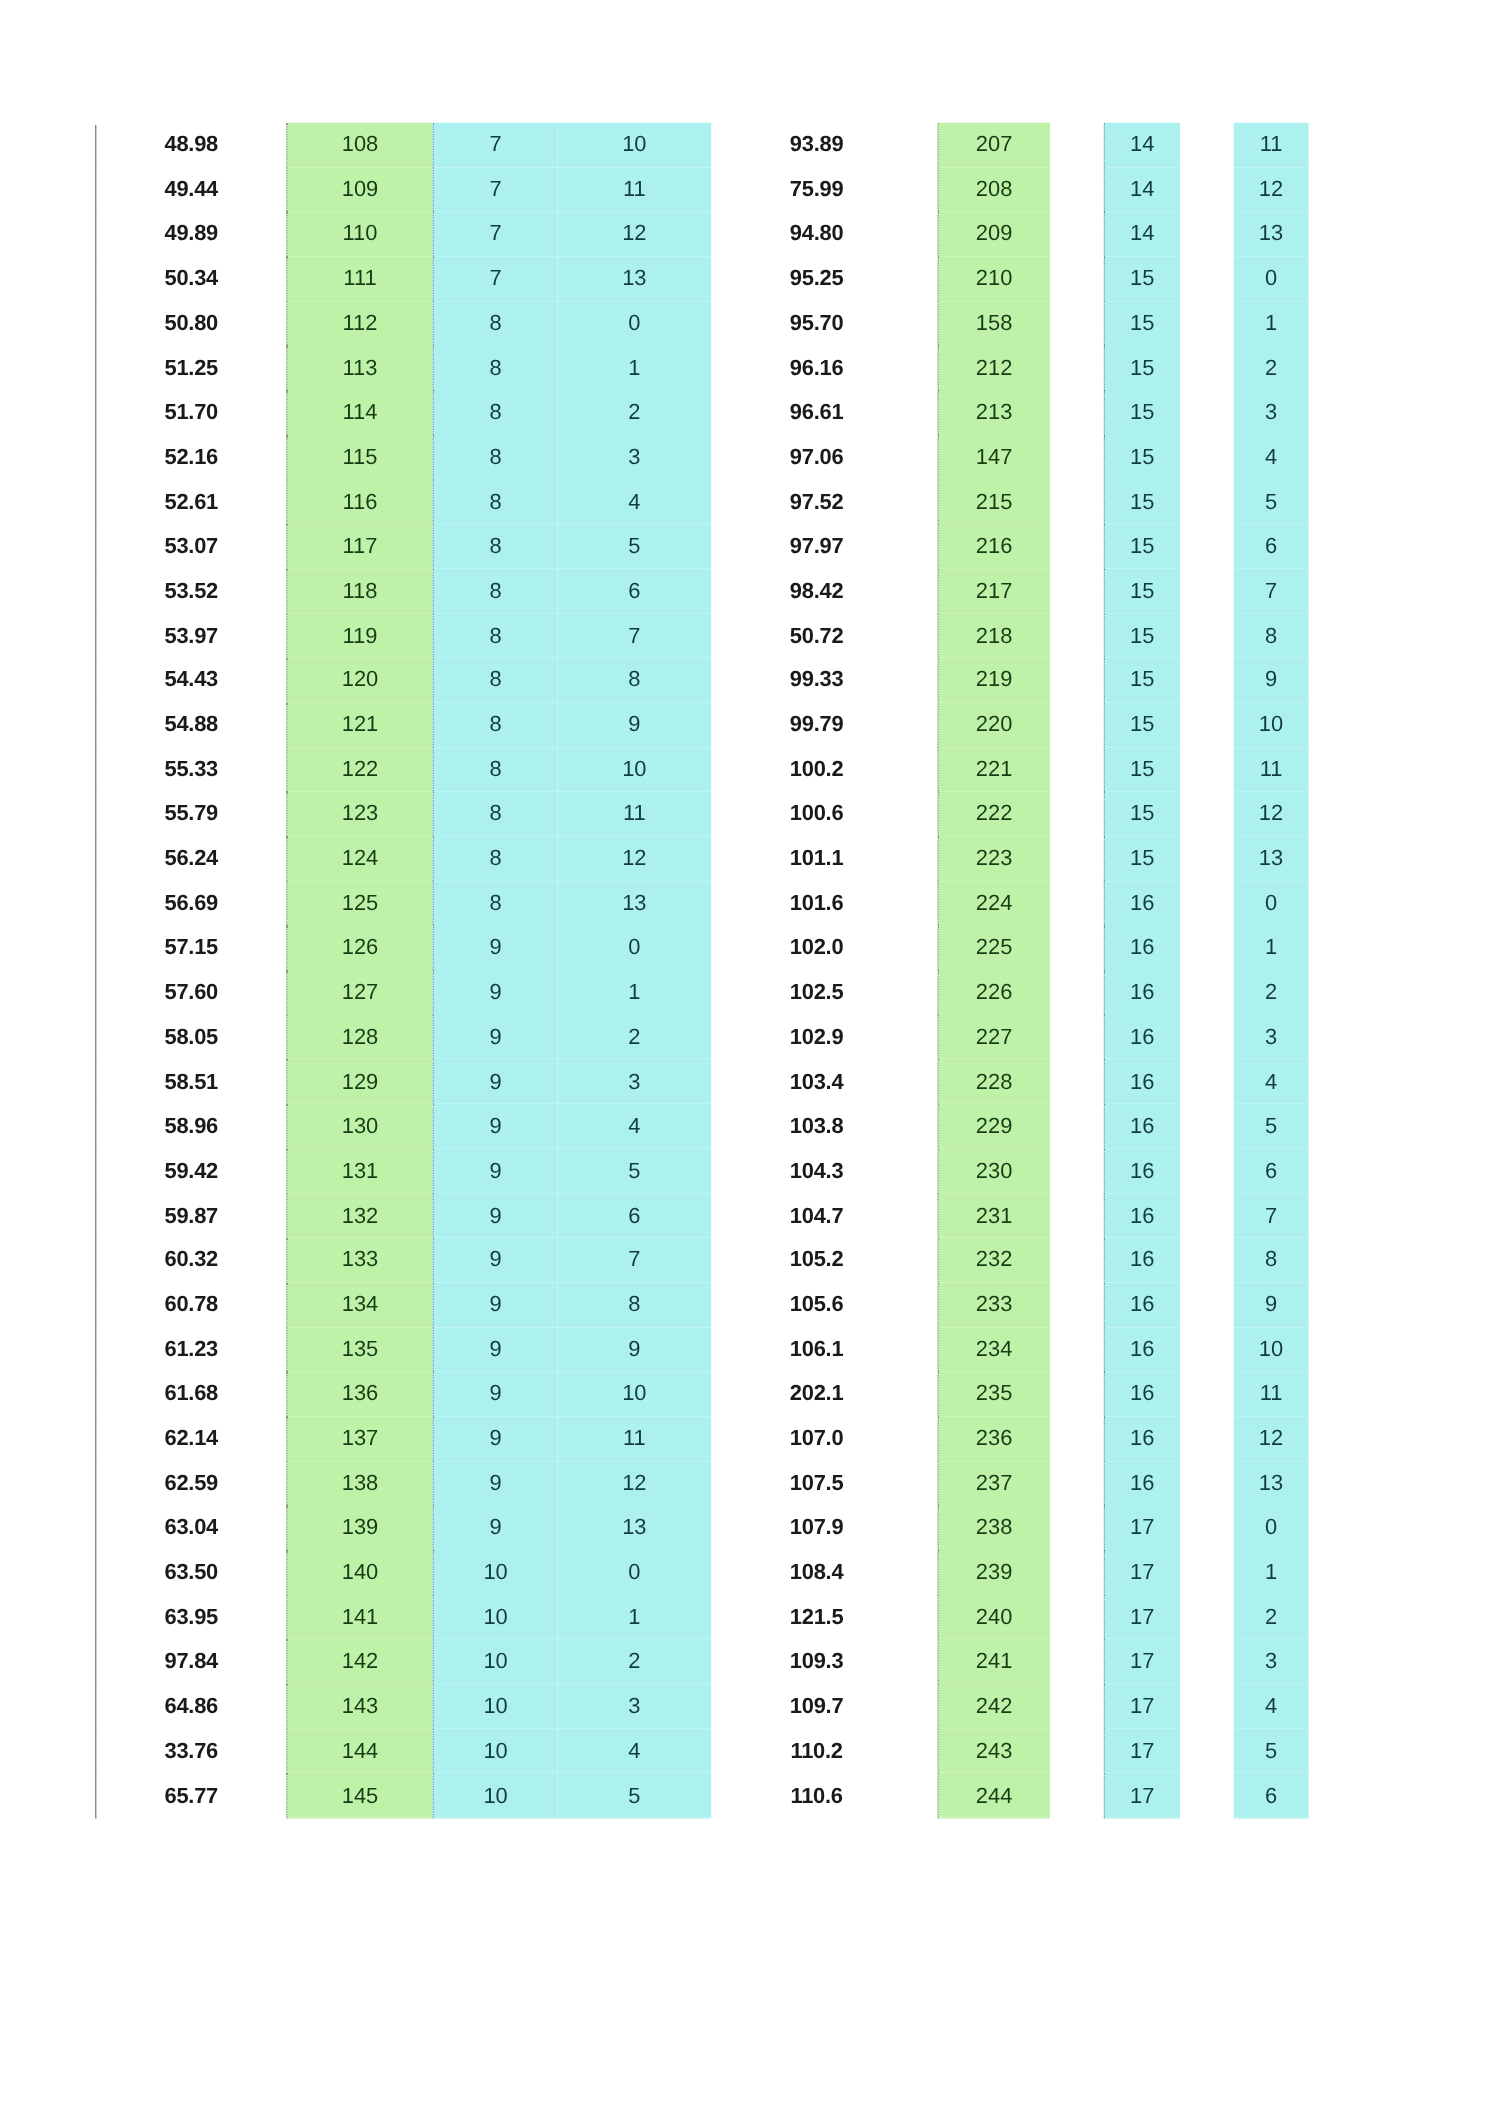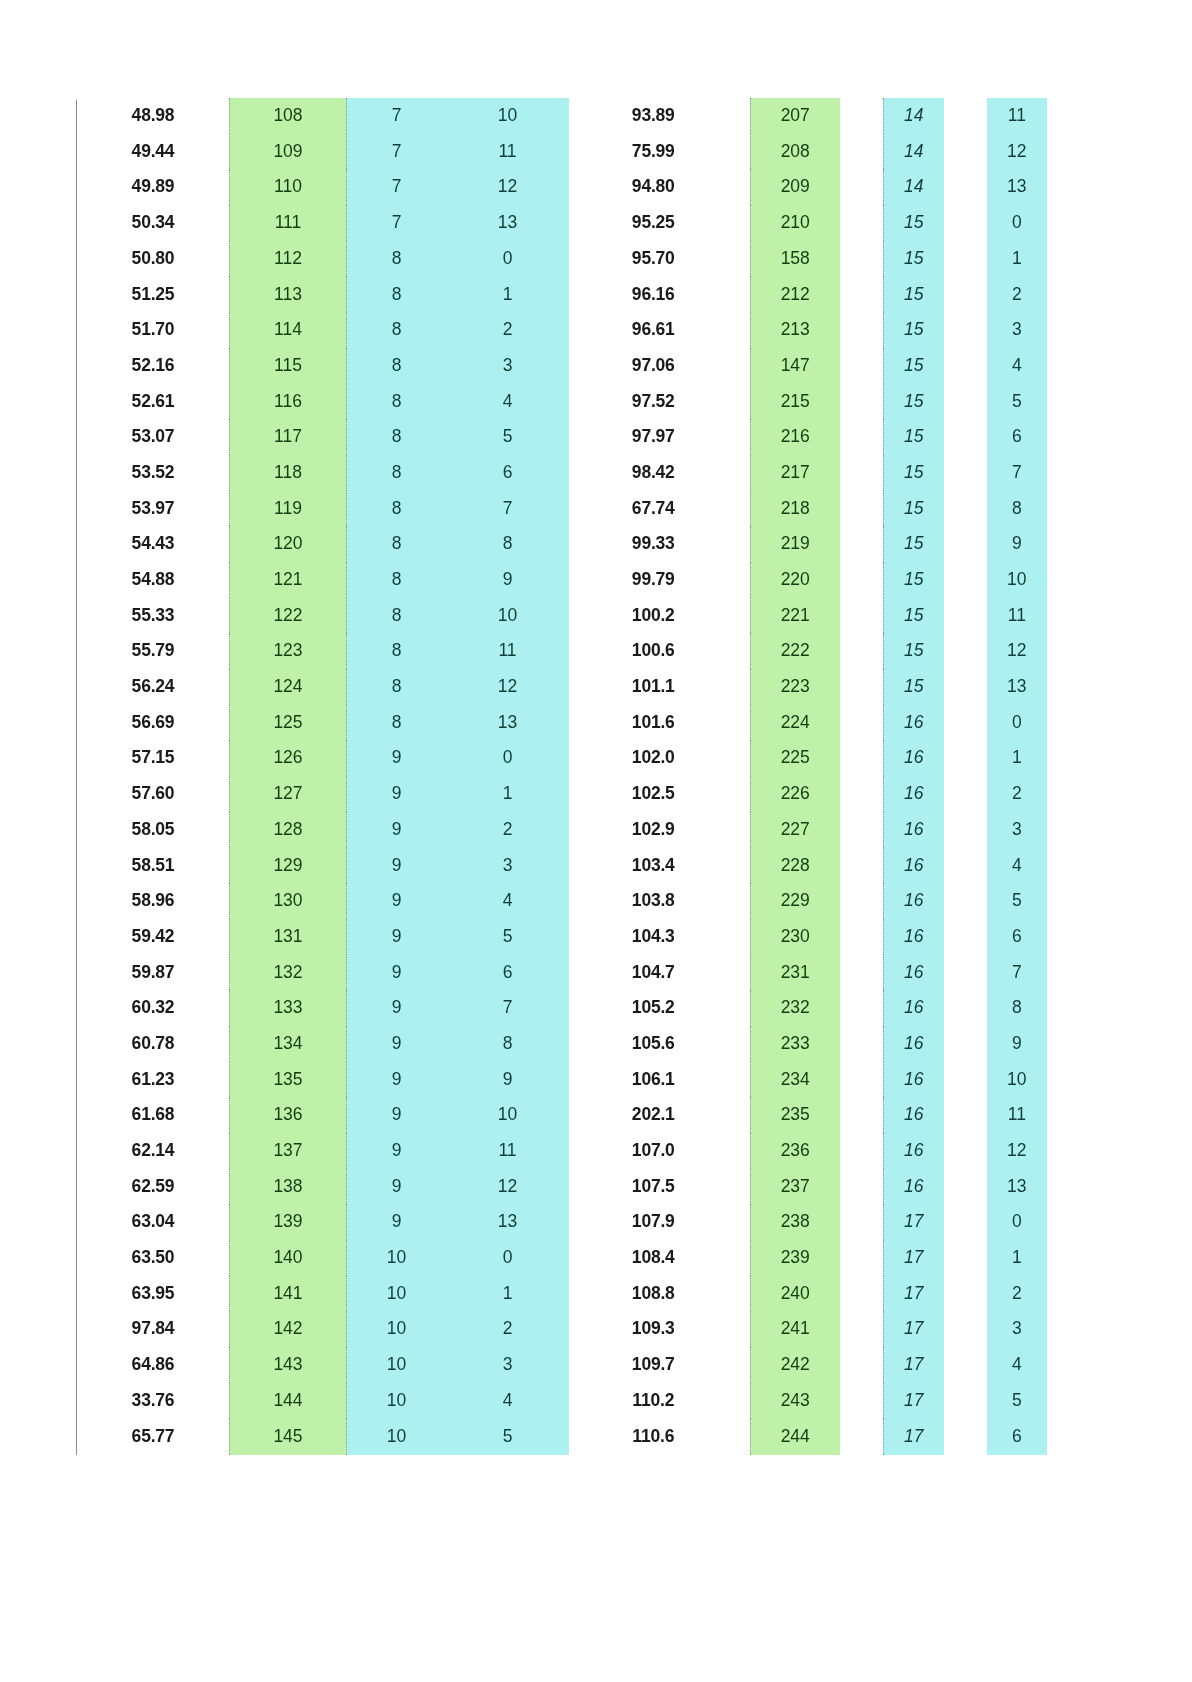--- a/index.html
+++ b/index.html
@@ -70,21 +70,21 @@
   
   .c-dec-l   { width: 152px; }
   .c-grn-l   { width: 117px; }
   .c-cy1-l   { width: 100px; }
   .c-cy2-l   { width: 123px; }
   .gap-mid   { width: 31px; background: #ffffff; }
 
   
   .c-dec-r   { width: 150px; }
   .c-grn-r   { width: 127px; }
-  .c-cy1-r   { width: 85px; font-style: italic; }
+  .c-cy1-r   { width: 85px; }
   .c-cy2-r   { width: 85px; }
 
   
   .dec {
     background: #ffffff;
     color: #1a1a1a;
     font-weight: bold;
     letter-spacing: -0.2px;
   }
   .green {
@@ -302,21 +302,21 @@
         </div>
         <div class="block-row">
           <div class="half half-left">
             <div class="cell dec c-dec-l">53.97</div>
             <div class="cell green c-grn-l sep-left">119</div>
             <div class="cell cyan c-cy1-l sep-left-cy">8</div>
             <div class="cell cyan c-cy2-l">7</div>
           </div>
           <div class="cell gap-mid"></div>
           <div class="half half-right">
-            <div class="cell dec c-dec-r">67.74</div>
+            <div class="cell dec c-dec-r">50.72</div>
             <div class="cell green c-grn-r sep-left">218</div>
             <div class="cell cyan c-cy1-r sep-left-cy">15</div>
             <div class="cell cyan c-cy2-r">8</div>
           </div>
         </div>
         <div class="block-row">
           <div class="half half-left">
             <div class="cell dec c-dec-l">54.43</div>
             <div class="cell green c-grn-l sep-left">120</div>
             <div class="cell cyan c-cy1-l sep-left-cy">8</div>
@@ -632,21 +632,21 @@
         </div>
         <div class="block-row">
           <div class="half half-left">
             <div class="cell dec c-dec-l">63.95</div>
             <div class="cell green c-grn-l sep-left">141</div>
             <div class="cell cyan c-cy1-l sep-left-cy">10</div>
             <div class="cell cyan c-cy2-l">1</div>
           </div>
           <div class="cell gap-mid"></div>
           <div class="half half-right">
-            <div class="cell dec c-dec-r">108.8</div>
+            <div class="cell dec c-dec-r">121.5</div>
             <div class="cell green c-grn-r sep-left">240</div>
             <div class="cell cyan c-cy1-r sep-left-cy">17</div>
             <div class="cell cyan c-cy2-r">2</div>
           </div>
         </div>
         <div class="block-row">
           <div class="half half-left">
             <div class="cell dec c-dec-l">97.84</div>
             <div class="cell green c-grn-l sep-left">142</div>
             <div class="cell cyan c-cy1-l sep-left-cy">10</div>

